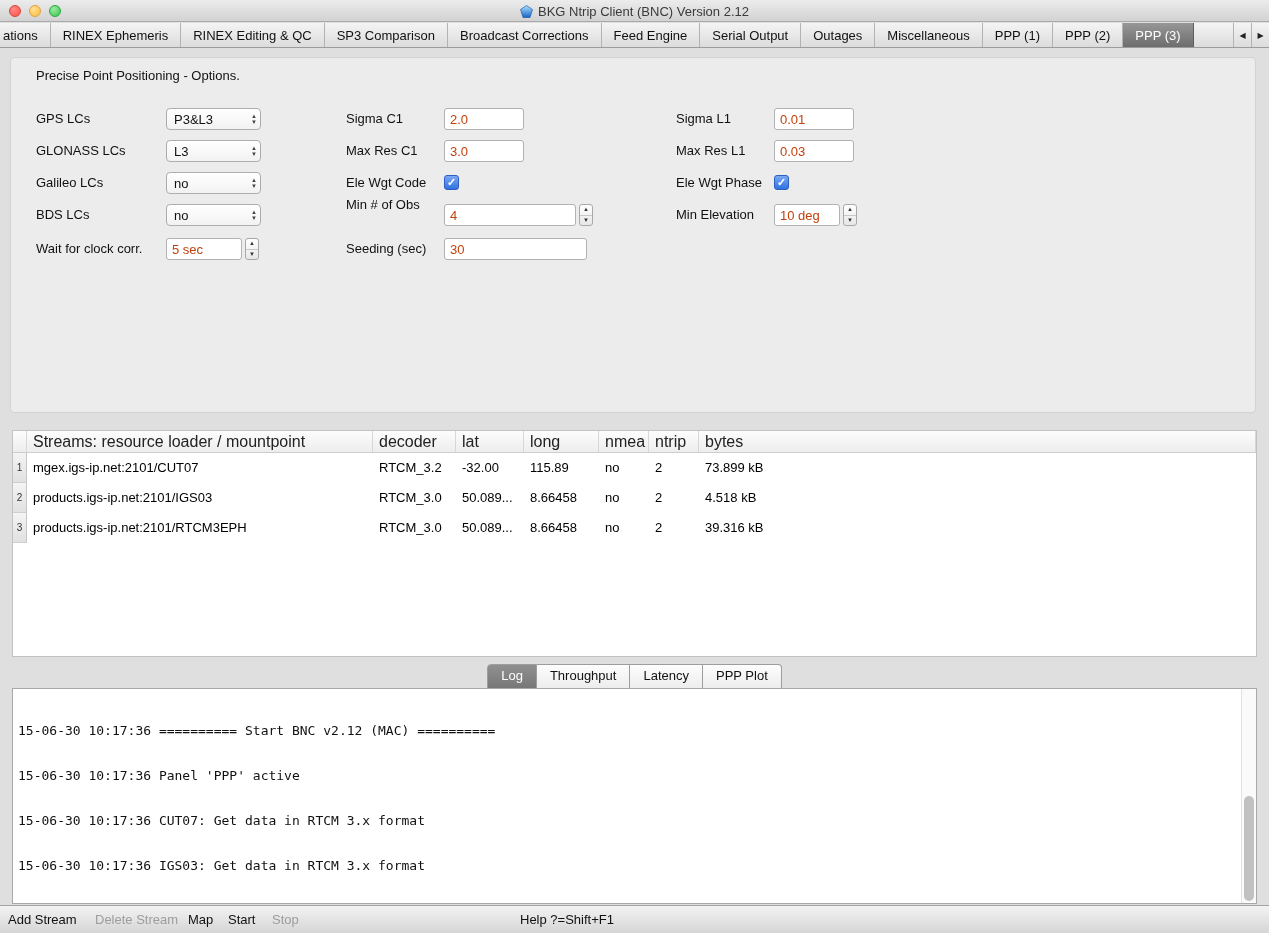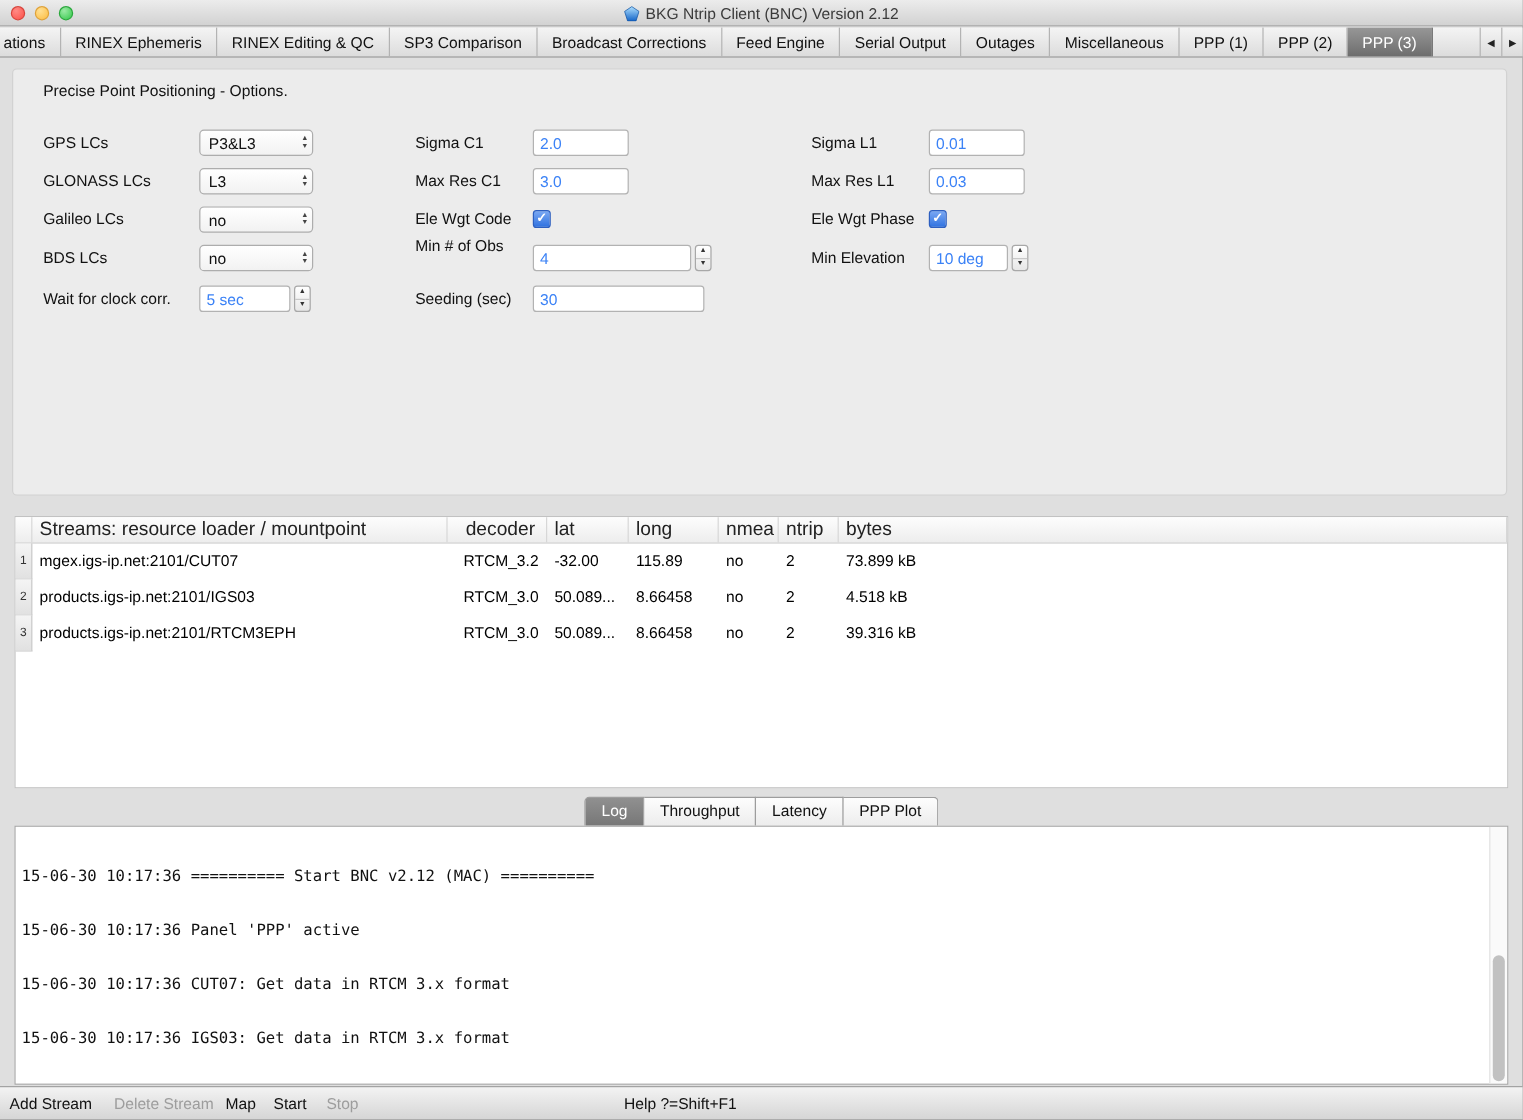--- a/index.html
+++ b/index.html
@@ -26,21 +26,21 @@
   .tab-spacer { flex:1; }
   .tab-scroll { width:18px; text-align:center; line-height:25px; font-size:8px; color:#222;
     border-left:1px solid #b3b3b3; }
 
   
   .options { position:absolute; left:10px; top:57px; width:1246px; height:356px;
     background:#ececec; border:1px solid #d2d2d2; border-radius:4px; }
   .options-title { position:absolute; left:25px; top:10px; font-size:13px; color:#111; }
   .flabel { position:absolute; height:22px; line-height:22px; font-size:13px; color:#111; white-space:nowrap; }
   .ffield { position:absolute; height:22px; background:#fff; border:1px solid #b2b2b2; border-radius:3px;
-    font-size:13px; line-height:20px; padding:0 0 0 5px; color:#3b82f6; font-family:"Liberation Sans",sans-serif; outline:none; }
+    font-size:13px; line-height:20px; padding:0 0 0 5px; color:#c2410c; font-family:"Liberation Sans",sans-serif; outline:none; }
   .fcombo { position:absolute; height:22px; background:linear-gradient(#ffffff,#f2f2f2);
     border:1px solid #adadad; border-radius:4px; display:flex; align-items:center;
     justify-content:space-between; padding:0 3px 0 7px; font-size:13px; color:#111; }
   .combo-arrows { display:flex; flex-direction:column; align-items:center; color:#444; }
   .combo-arrows span { font-size:6px; line-height:6px; }
   .stepper { position:absolute; width:14px; height:22px; background:linear-gradient(#ffffff,#e7e7e7);
     border:1px solid #a8a8a8; border-radius:3px; display:flex; flex-direction:column; }
   .stepper span { flex:1; text-align:center; font-size:6px; line-height:9px; color:#333; }
   .stepper .up { border-bottom:1px solid #c8c8c8; }
   .fcheck { position:absolute; width:15px; height:15px; border-radius:3px;
@@ -52,21 +52,21 @@
     background:#fff; border:1px solid #c2c2c2; }
   .sheader { display:flex; height:22px; background:linear-gradient(#fdfdfd,#ededed);
     border-bottom:1px solid #cdcdcd; font-size:16px; color:#222; }
   .sh { line-height:22px; border-right:1px solid #d7d7d7; padding-left:6px; white-space:nowrap; overflow:hidden; }
   .srow { display:flex; height:30px; font-size:13px; color:#000; }
   .rownum { width:14px; background:linear-gradient(#f4f4f4,#e1e1e1); border-right:1px solid #c6c6c6;
     border-bottom:1px solid #cfcfcf; font-size:10px; text-align:center; line-height:30px; color:#333; }
   .scell { line-height:30px; padding-left:6px; white-space:nowrap; overflow:hidden; }
   .w-corner { width:14px; padding-left:0; }
   .w-source { width:346px; }
-  .w-decoder{ width:83px;text-align:center; }
+  .w-decoder{ width:83px; }
   .w-lat    { width:68px; }
   .w-long   { width:75px; }
   .w-nmea   { width:50px; }
   .w-ntrip  { width:50px; }
   .w-bytes  { flex:1; }
 
   
   .viewtabs { position:absolute; top:664px; left:0; right:0; display:flex; justify-content:center; font-size:13px; }
   .vtab { height:36px; line-height:21px; padding:0 13px; background:linear-gradient(#fdfdfd,#e5e5e5);
     border:1px solid #9d9d9d; border-left:none; color:#111; }

